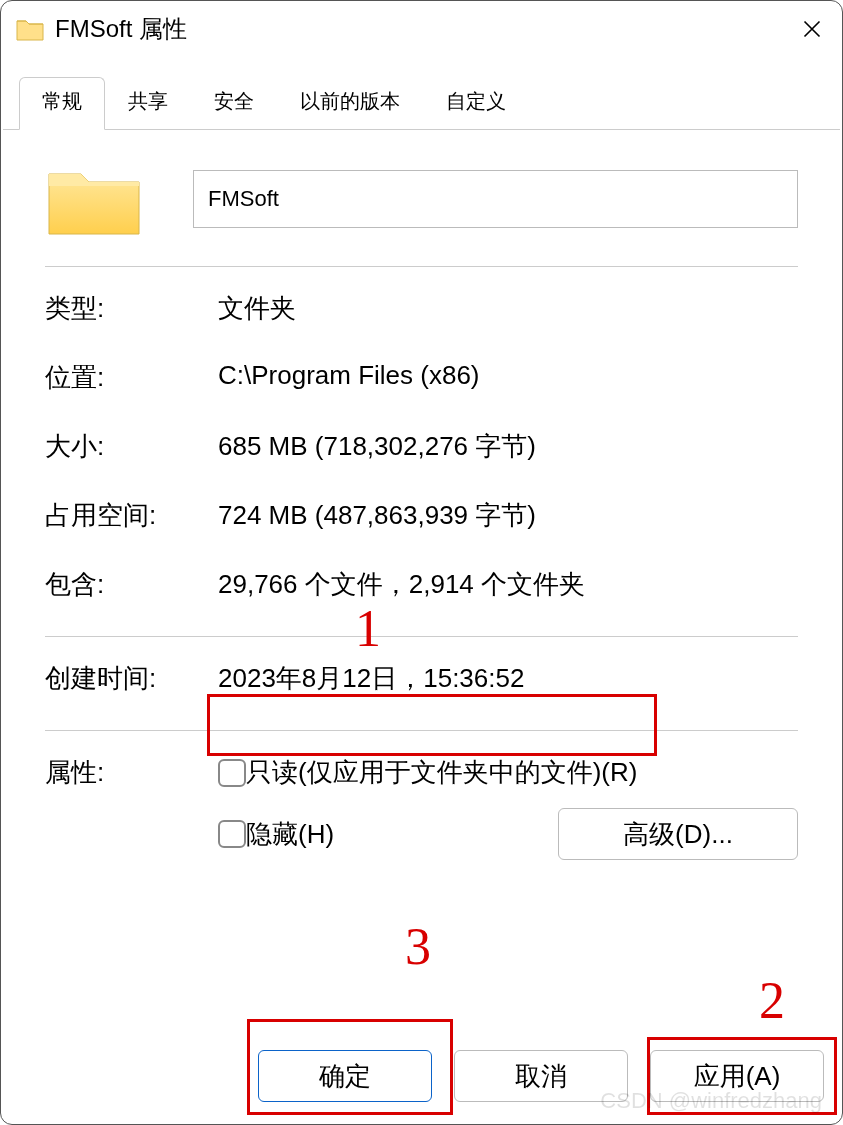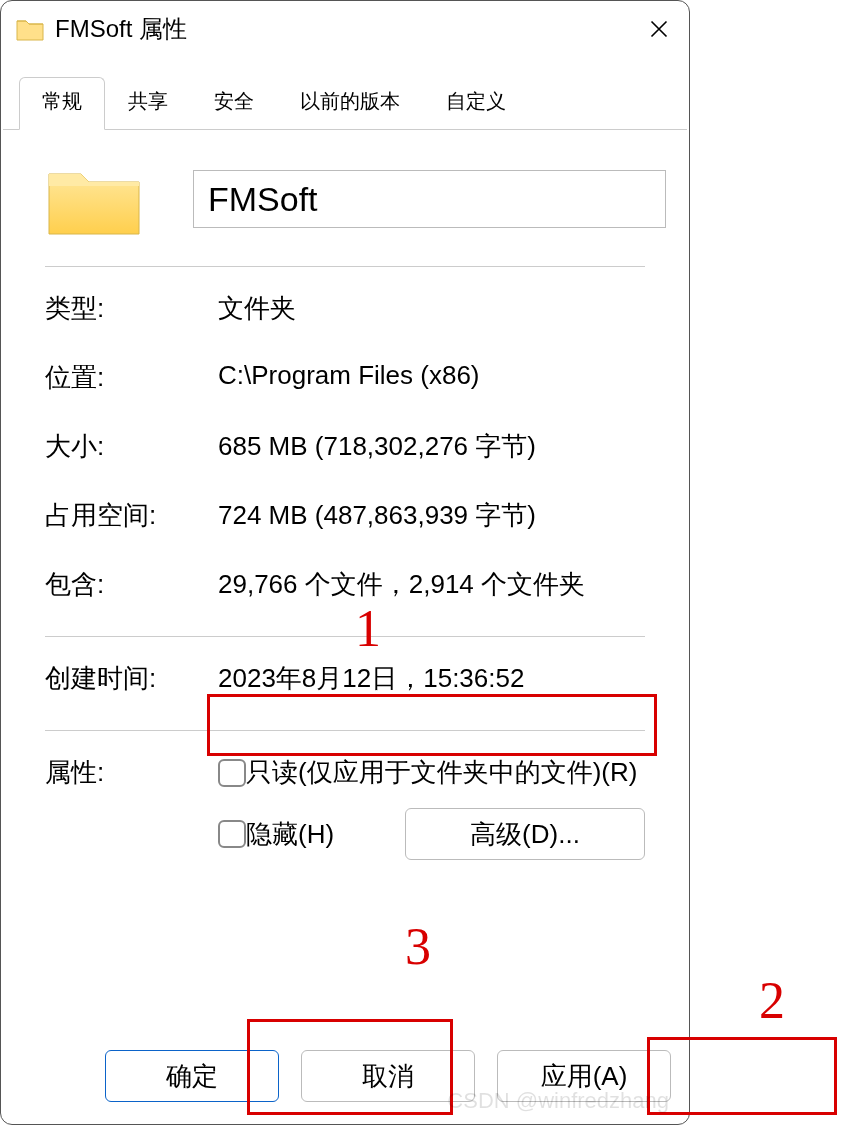--- a/index.html
+++ b/index.html
@@ -6,21 +6,21 @@
   body {
     margin: 0;
     font-family: "Microsoft YaHei", "Segoe UI", sans-serif;
     background: #fff;
     color: #000;
     width: 843px;
     height: 1125px;
     overflow: hidden;
   }
   .window {
-    width: 690px;
+    width: 843px;
     height: 1125px;
     border: 1px solid #555;
     border-radius: 12px;
     background: #fff;
     position: relative;
     display: flex;
     flex-direction: column;
   }
   .titlebar {
     height: 56px;
@@ -72,21 +72,21 @@
     align-items: center;
     gap: 50px;
     margin-bottom: 28px;
   }
   .big-folder {
     width: 98px; height: 78px;
   }
   .name-input {
     flex: 1;
     height: 58px;
-    font-size: 34px;
+    font-size: 22px;
     padding: 0 14px;
     border: 1px solid #bbb;
     font-family: inherit;
   }
   .divider {
     border: none;
     border-top: 1px solid #ccc;
     margin: 6px 0 24px 0;
   }
   .row {

